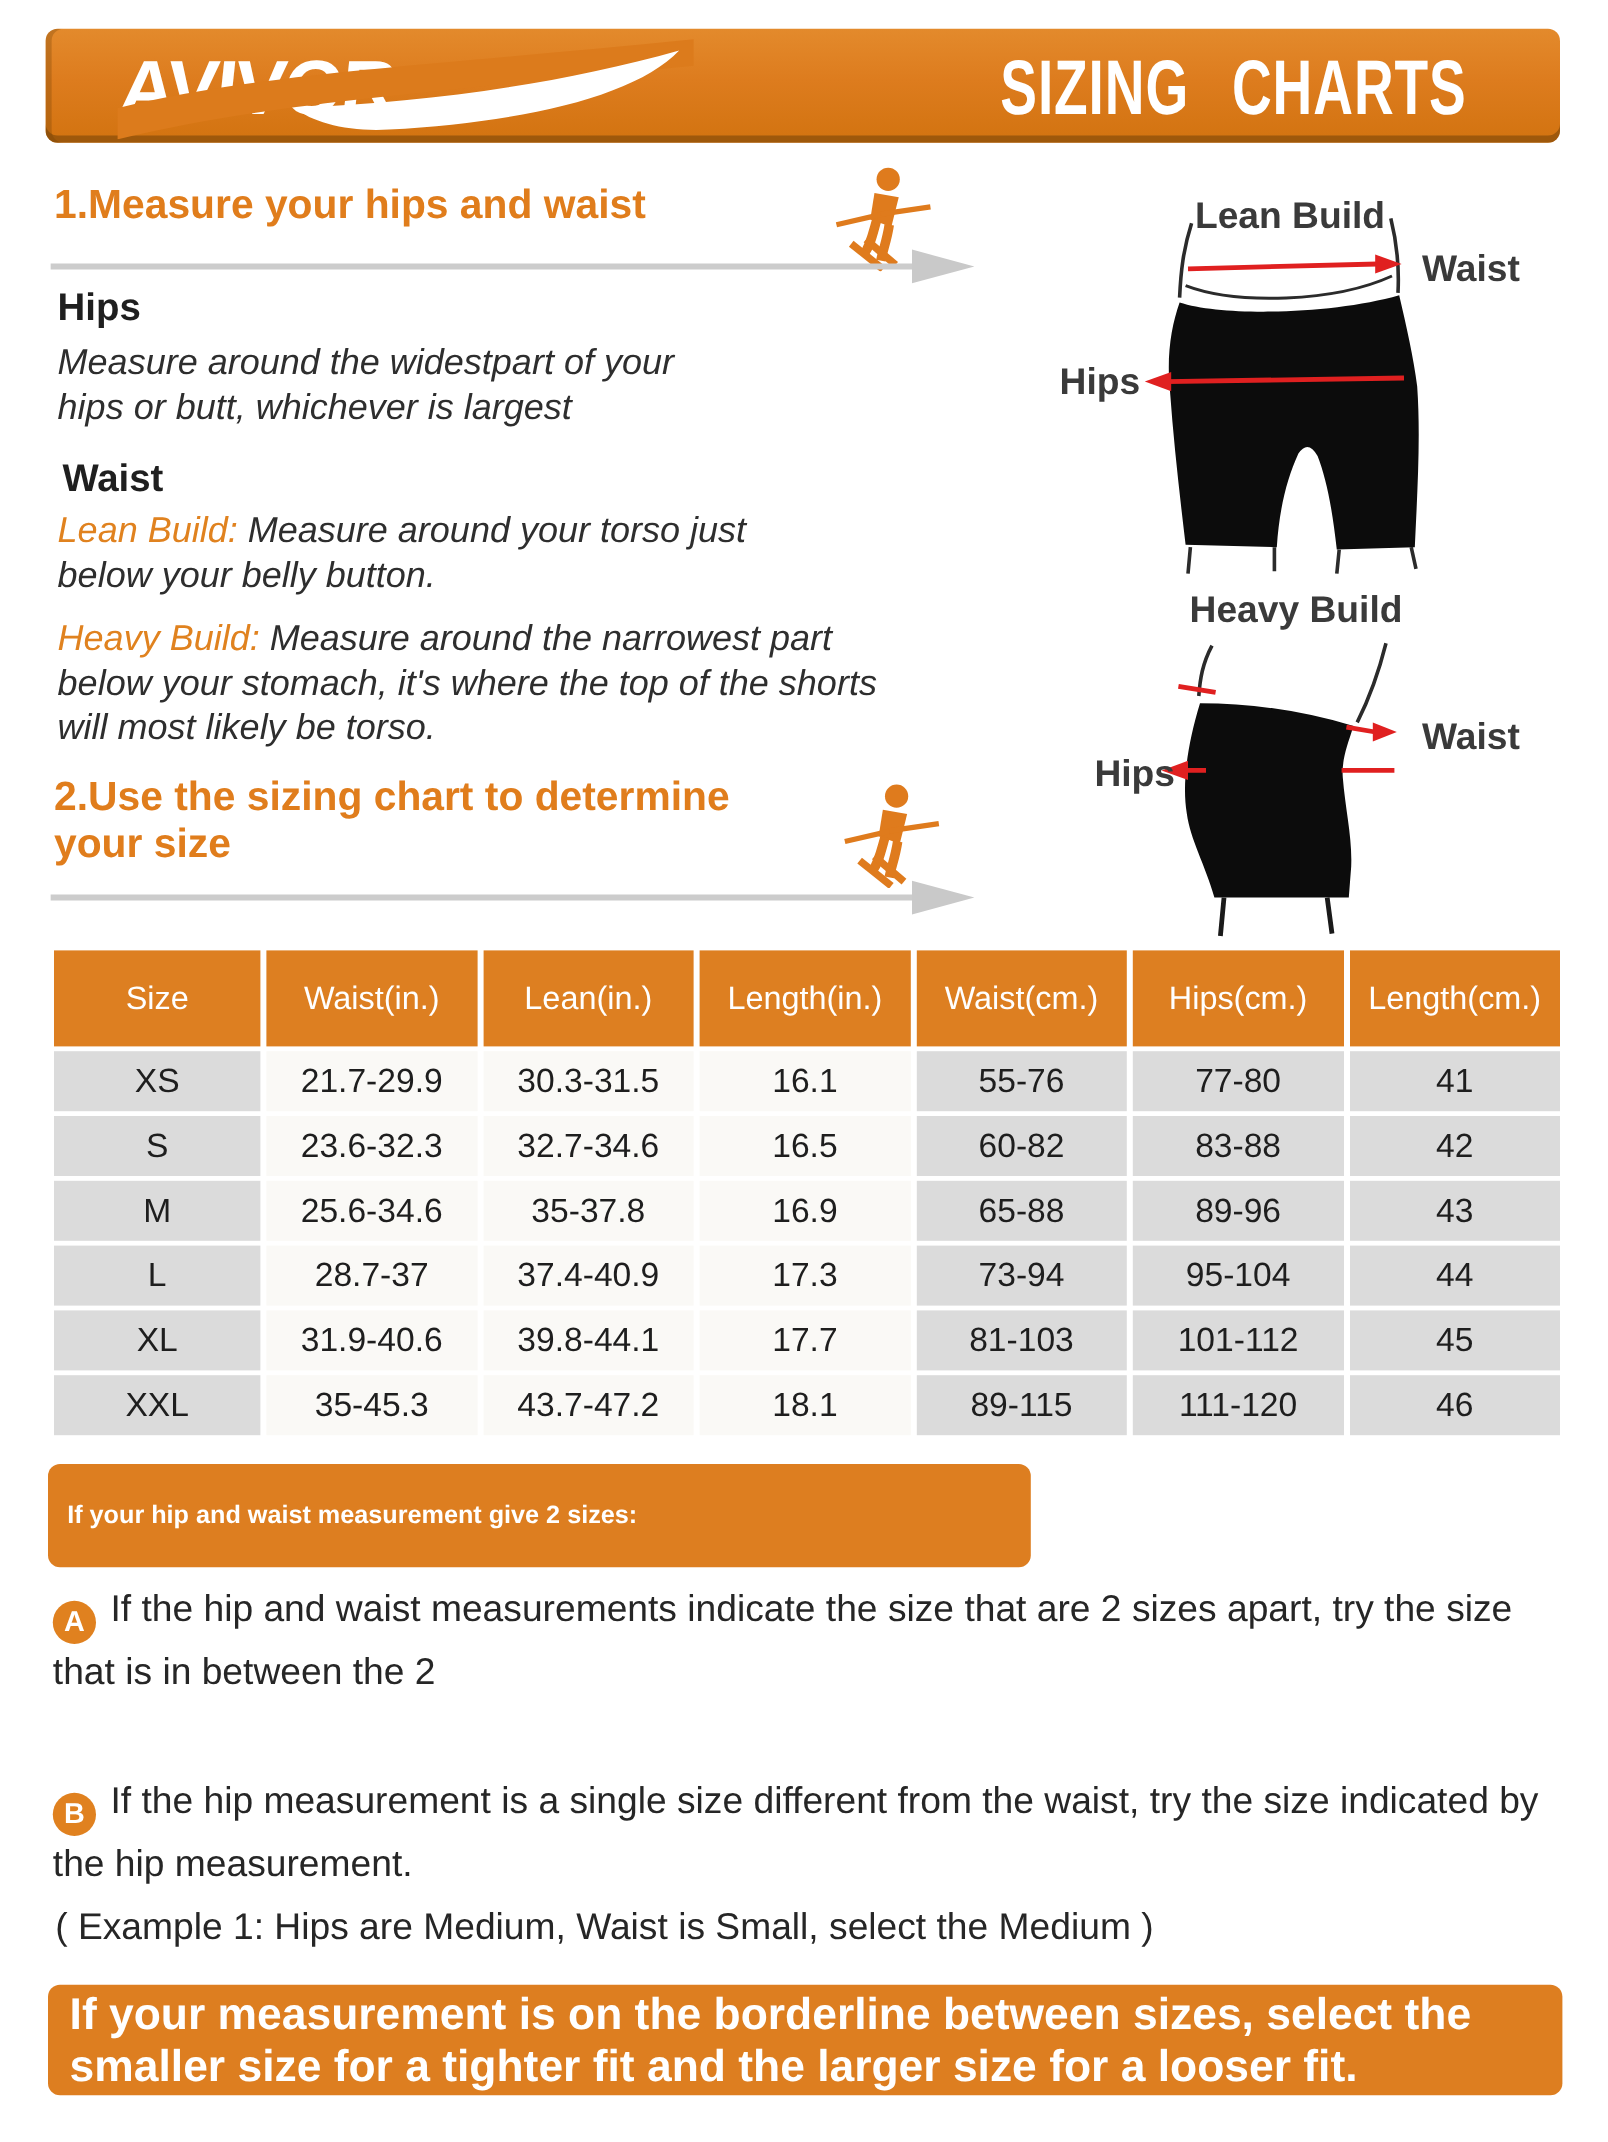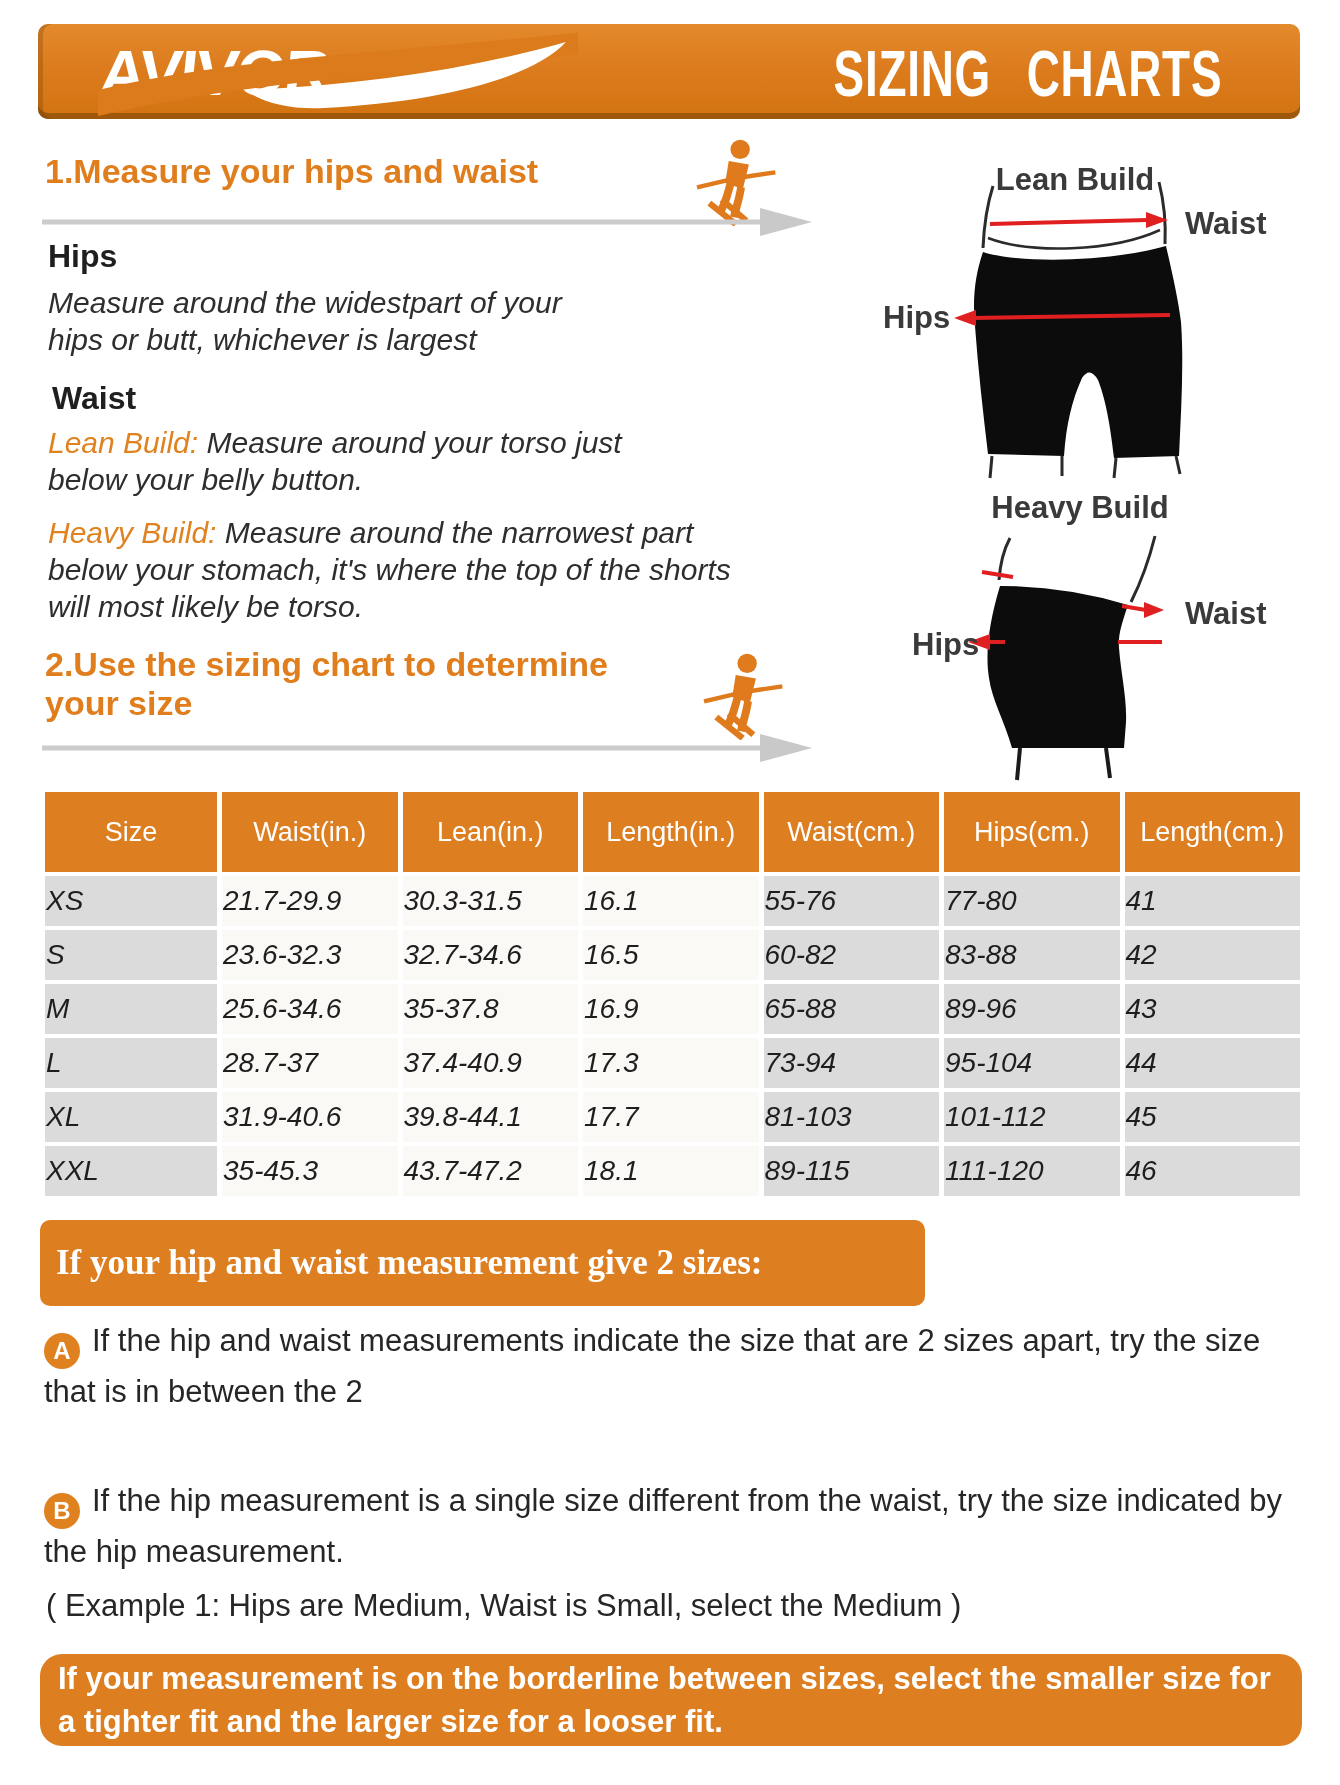--- a/index.html
+++ b/index.html
@@ -30,31 +30,31 @@
   
   .dlabel { position:absolute; font-weight:bold; color:#3a3a3a; font-size:31px; white-space:nowrap; }
   .dtitle { text-align:center; }
   .diagram { position:absolute; }
 
   
   .size-table { position:absolute; left:40px; top:788px; width:1265px;
                 border-collapse:separate; border-spacing:5px 4px; table-layout:fixed; }
   .size-table th { background:#dd7f21; color:#ffffff; font-size:27px; font-weight:normal;
                    height:78px; text-align:center; }
-  .size-table td { font-size:28px; color:#1e1e1e; height:48px; text-align:left;font-style:italic; }
+  .size-table td { font-size:28px; color:#1e1e1e; height:48px; text-align:center; }
   .cg { background:#dbdbdb; }
   .cl { background:#faf9f6; }
 
   
   .banner { position:absolute; background:#dd7e20; color:#ffffff; font-weight:bold;
             border-radius:10px; box-sizing:border-box; }
-  .banner1 { left:40px; top:1220px; width:885px; height:86px; font-size:35px;
-             display:flex; align-items:center; padding-left:16px;font-family:Liberation Serif, serif; }
-  .banner2 { left:40px; top:1654px; width:1262px; height:92px; font-size:31px;
-             line-height:43px; padding:6px 18px; display:flex; align-items:center;border-radius:22px; }
+  .banner1 { left:40px; top:1220px; width:819px; height:86px; font-size:21px;
+             display:flex; align-items:center; padding-left:16px; }
+  .banner2 { left:40px; top:1654px; width:1262px; height:92px; font-size:37px;
+             line-height:43px; padding:6px 18px; display:flex; align-items:center; }
   .point { position:absolute; left:36px; width:1274px; font-size:31px; color:#262626;
            line-height:45px; padding-left:8px; box-sizing:border-box; }
   .badge { display:inline-flex; width:36px; height:36px; border-radius:50%;
            background:#e0811f; color:#ffffff; font-weight:bold; font-size:24px;
            align-items:center; justify-content:center; margin-right:12px; vertical-align:-8px; }
   .example { position:absolute; left:46px; font-size:31px; color:#262626; white-space:nowrap; }
 </style>
 </head>
 <body>
 

